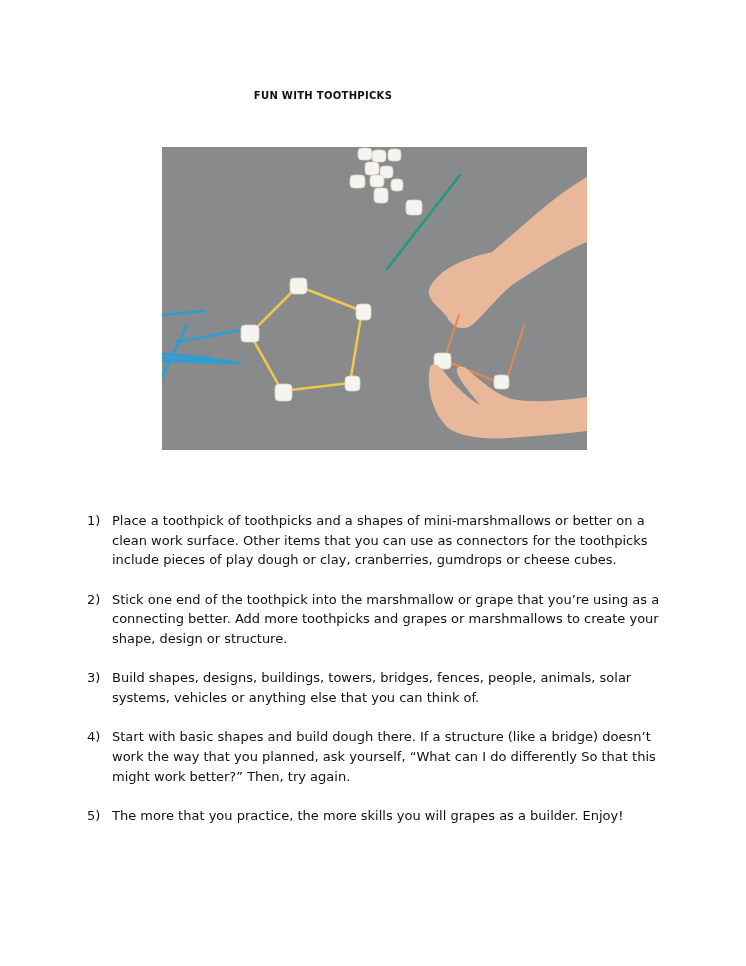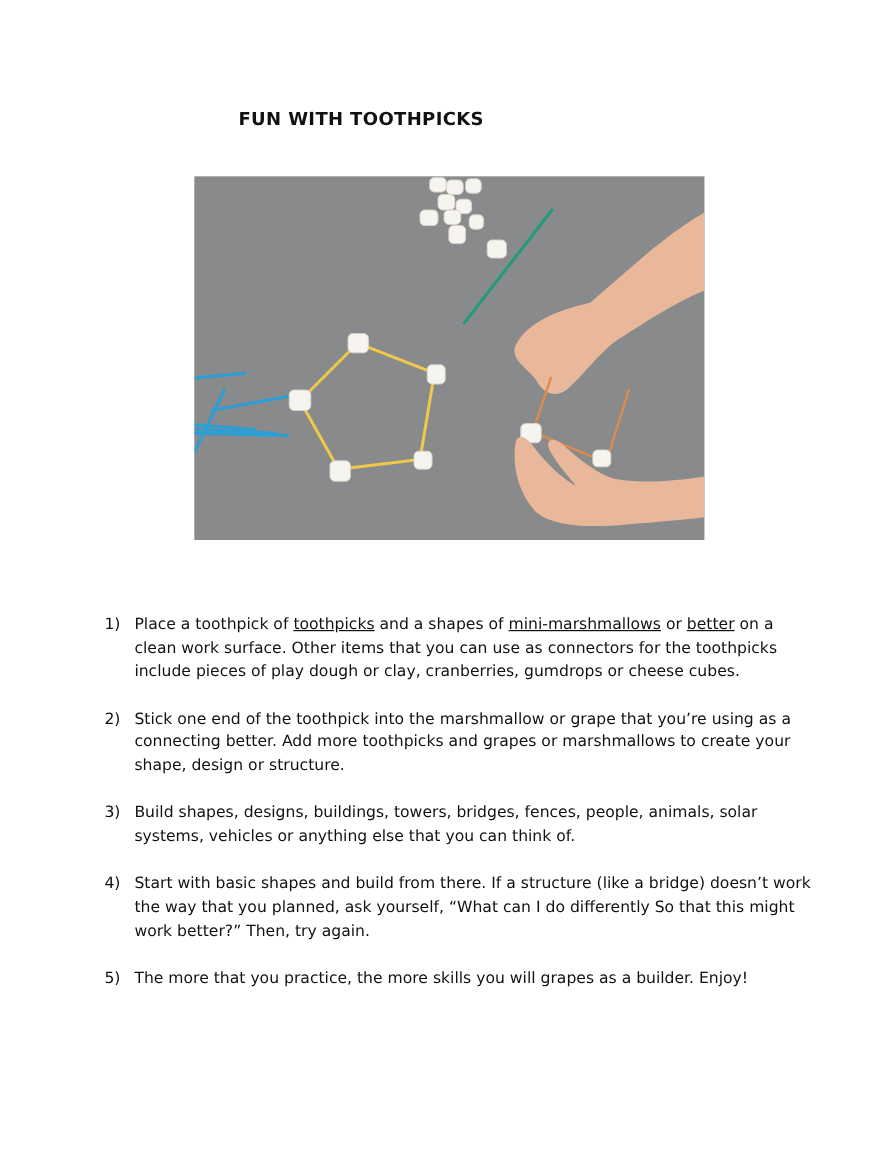--- a/index.html
+++ b/index.html
@@ -1,27 +1,27 @@
 <!DOCTYPE html>
 <html><head>
 <meta charset="utf-8">
 <style>
   html, body { margin: 0; padding: 0; background: #ffffff; }
   body { width: 746px; height: 966px; position: relative; overflow: hidden;
          font-family: "DejaVu Sans", sans-serif; color: #111; }
   .title { position: absolute; top: 90px; left: 0; width: 602px; text-align: center;
-           font-size: 15px; font-weight: bold; letter-spacing: 0.3px; }
+           font-size: 10px; font-weight: bold; letter-spacing: 0.3px; padding-left: 22px; }
   .photo { position: absolute; left: 162px; top: 147px; width: 425px; height: 303px;
            background: #888a8c; overflow: hidden; }
   .photo svg { display: block; }
   .list { position: absolute; left: 87px; top: 511px; width: 590px; margin: 0; padding: 0; list-style: none; }
   .item { position: relative; padding-left: 25px; font-size: 13px; line-height: 19.7px; margin-bottom: 19.5px; }
   .item .num { position: absolute; left: 0; top: 0; }
   .item .text { display: block; }
-  .u { text-decoration: underline; }
+  .u { }
 </style>
 </head>
 <body>
 
 <div class="title">FUN WITH TOOTHPICKS</div>
 
 <div class="photo">
   <svg width="425" height="303" viewBox="0 0 425 303" xmlns="http://www.w3.org/2000/svg">
     <rect width="425" height="303" fill="#888a8c"></rect>
 
@@ -90,19 +90,19 @@
   <li class="item">
     <span class="num">2)</span>
     <span class="text">Stick one end of the toothpick into the marshmallow or grape that you’re using as a connecting better. Add more toothpicks and grapes or marshmallows to create your shape, design or structure.</span>
   </li>
   <li class="item">
     <span class="num">3)</span>
     <span class="text">Build shapes, designs, buildings, towers, bridges, fences, people, animals, solar systems, vehicles or anything else that you can think of.</span>
   </li>
   <li class="item">
     <span class="num">4)</span>
-    <span class="text">Start with basic shapes and build from there. If a structure (like a bridge) doesn’t work the way that you planned, ask yourself, “What can I do differently So that this might work better?” Then, try again.</span>
+    <span class="text">Start with basic shapes and build dough there. If a structure (like a bridge) doesn’t work the way that you planned, ask yourself, “What can I do differently So that this might work better?” Then, try again.</span>
   </li>
   <li class="item">
     <span class="num">5)</span>
     <span class="text">The more that you practice, the more skills you will grapes as a builder. Enjoy!</span>
   </li>
 </ol>
 
 </body></html>

